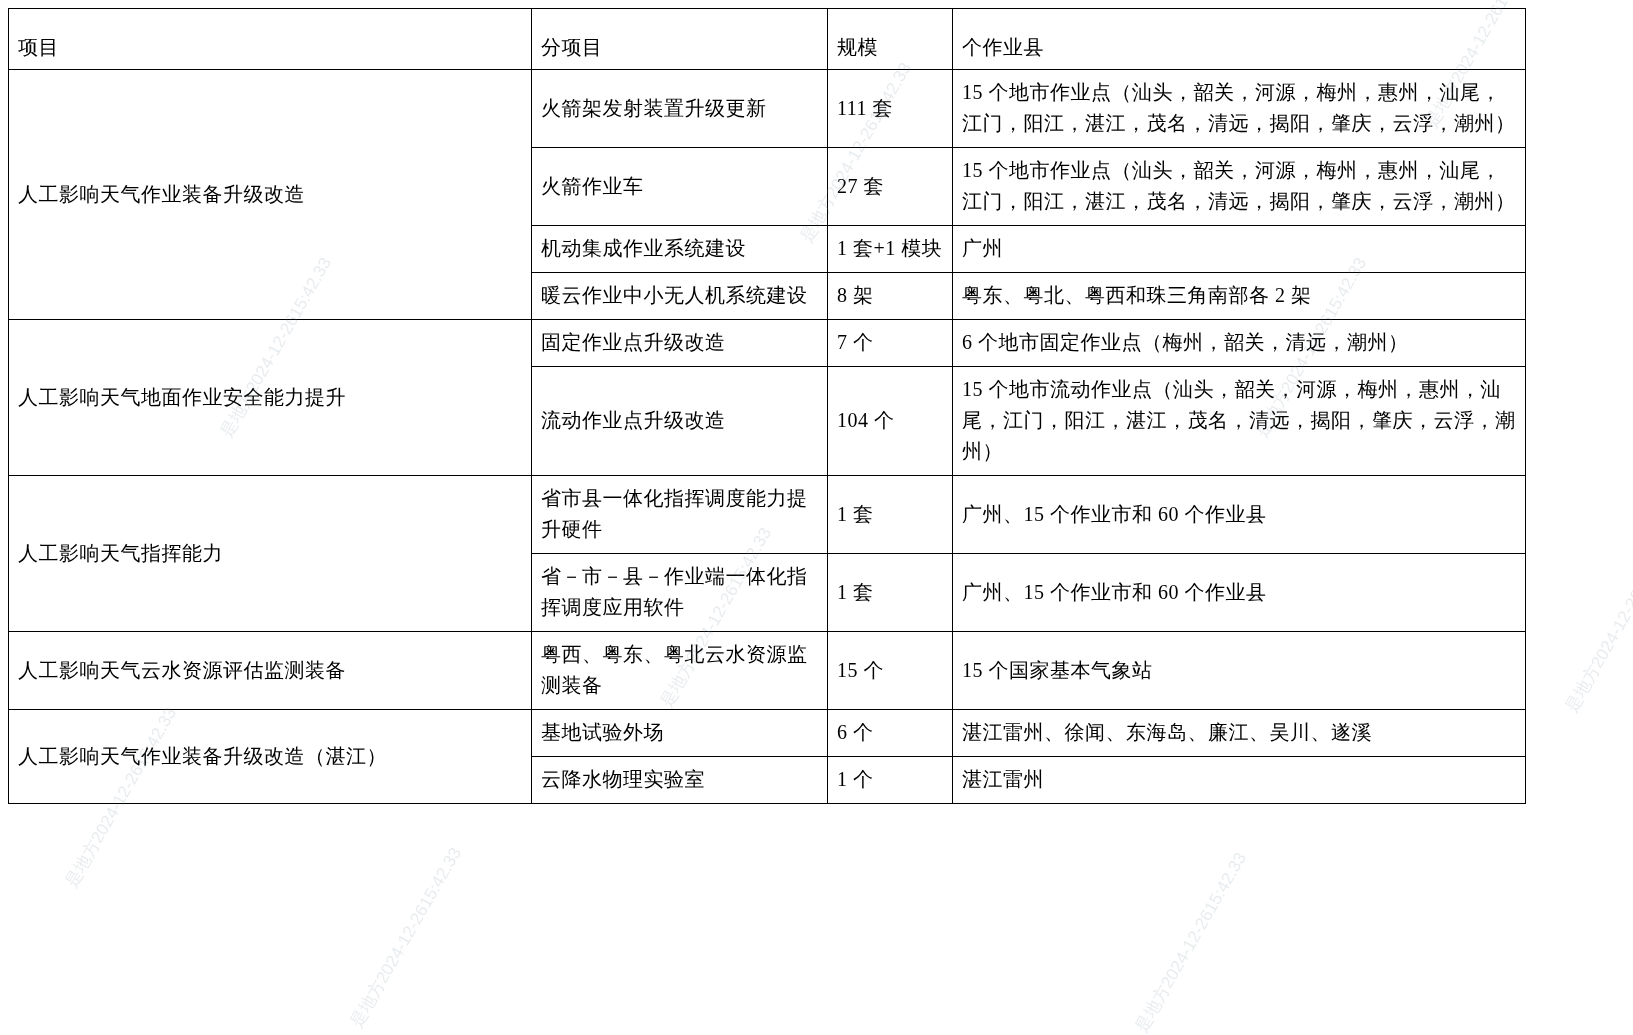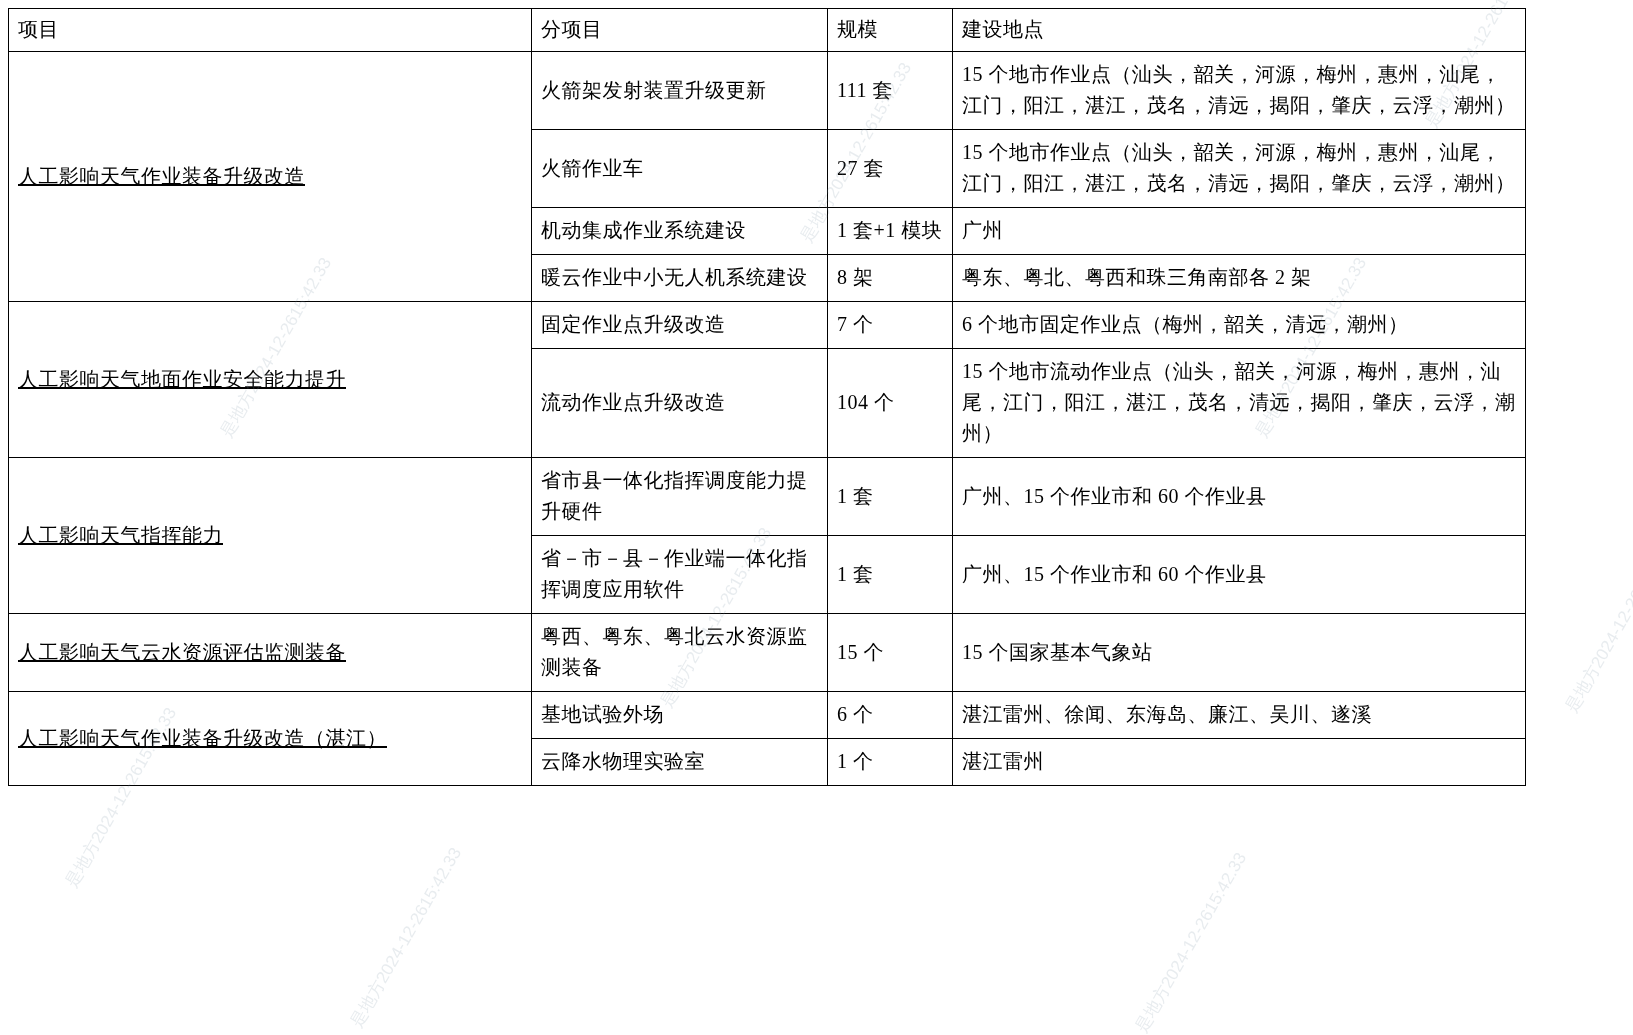--- a/index.html
+++ b/index.html
@@ -31,32 +31,31 @@
     padding: 7px 9px 8px 9px;
     font-size: 20px;
     line-height: 1.55;
     vertical-align: middle;
     text-align: left;
     font-weight: normal;
     letter-spacing: 0.5px;
     word-break: break-all;
   }
   table.doc-table th {
-    padding-top: 5px;
+    padding-top: 23px;
     padding-bottom: 6px;
   }
   .col-a { width: 523px; }
   .col-b { width: 296px; }
   .col-c { width: 125px; }
   .col-d { width: 573px; }
 
   td.cell-project {
     text-align: left;
     padding-left: 18px;
-    text-decoration: underline;
   }
   td.tight {
     padding-top: 4px;
     padding-bottom: 4px;
   }
   .watermark-layer {
     position: absolute;
     left: 0;
     top: 0;
     width: 1633px;
@@ -83,21 +82,21 @@
       <col class="col-a">
         <col class="col-b">
         <col class="col-c">
         <col class="col-d">
     </colgroup>
     <thead>
       <tr>
         <th>项目</th>
         <th>分项目</th>
         <th>规模</th>
-        <th>建设地点</th>
+        <th>个作业县</th>
       </tr>
     </thead>
     <tbody>
       <tr>
         <td class="cell-project" rowspan="4">人工影响天气作业装备升级改造</td>
         <td>火箭架发射装置升级更新</td>
         <td>111 套</td>
         <td>15 个地市作业点（汕头，韶关，河源，梅州，惠州，汕尾，江门，阳江，湛江，茂名，清远，揭阳，肇庆，云浮，潮州）</td>
       </tr>
       <tr>

